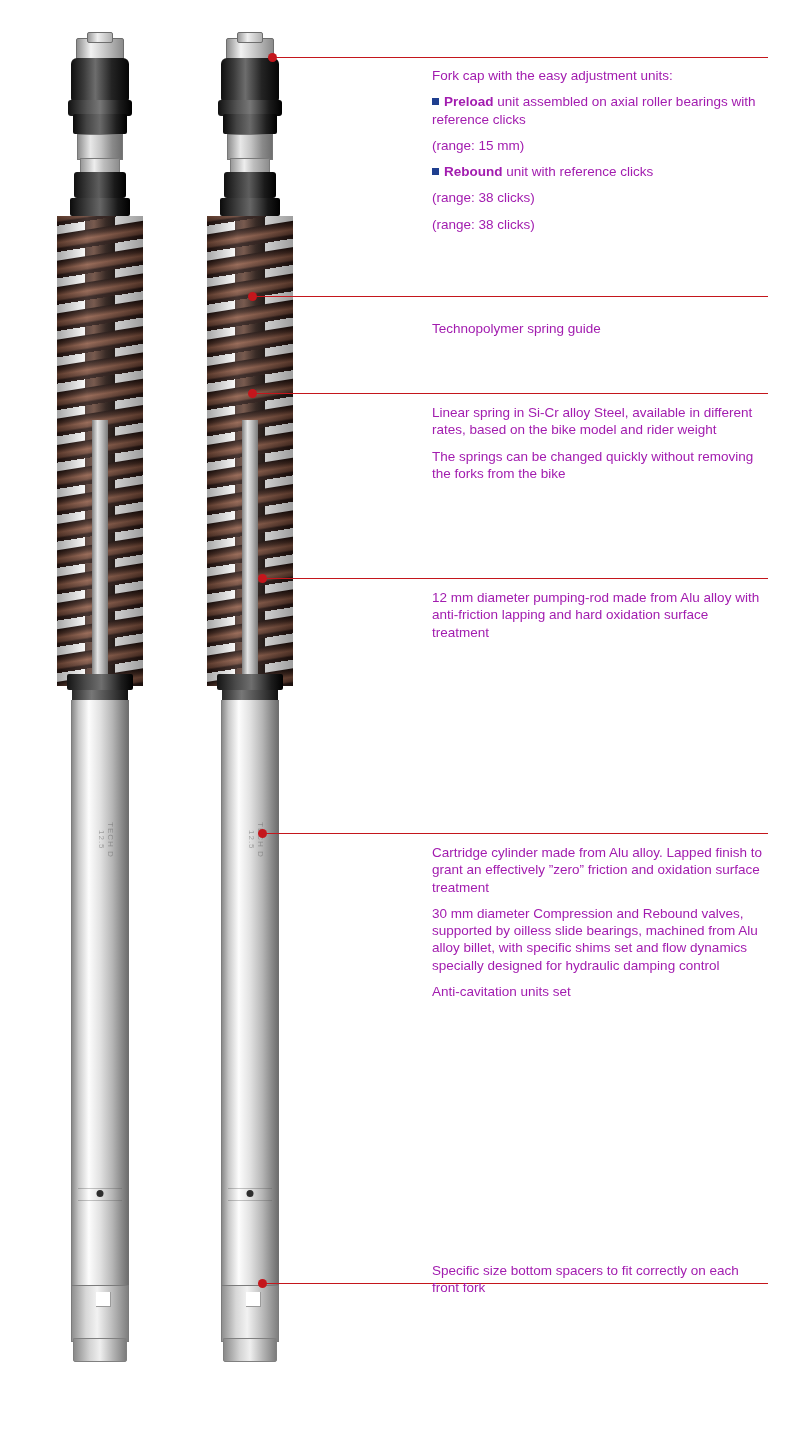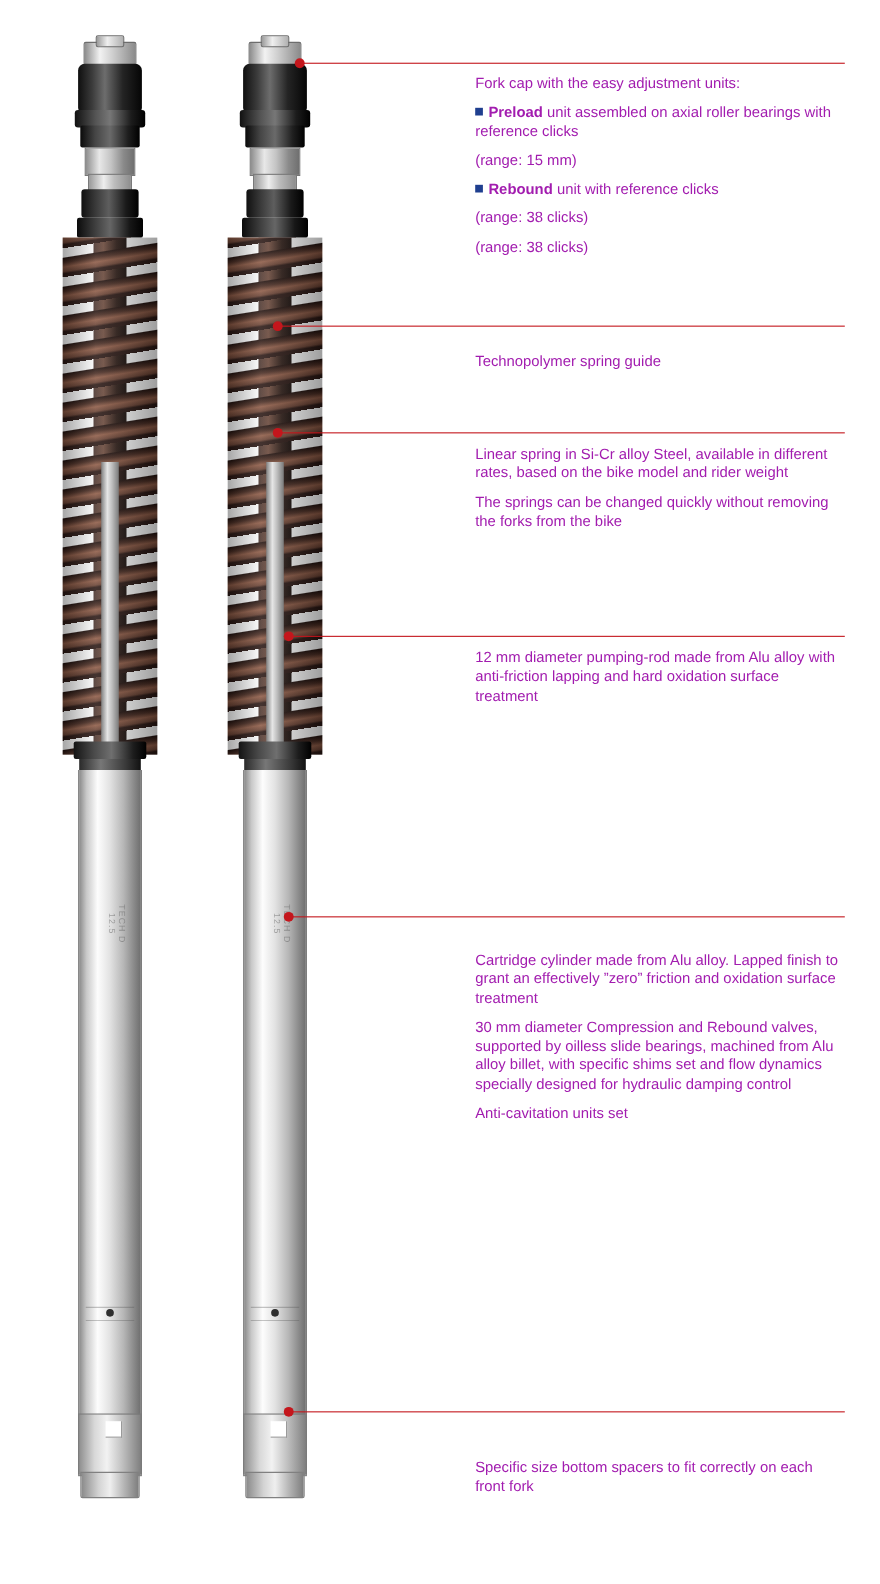--- a/index.html
+++ b/index.html
@@ -279,23 +279,23 @@
 
   <div class="callout" style="top:404px;">
     <p>Linear spring in Si-Cr alloy Steel, available in different rates, based on the bike model and rider weight</p>
     <p>The springs can be changed quickly without removing the forks from the bike</p>
   </div>
 
   <div class="callout" style="top:589px;">
     <p>12 mm diameter pumping-rod made from Alu alloy with anti-friction lapping and hard oxidation surface treatment</p>
   </div>
 
-  <div class="callout" style="top:864px;">
+  <div class="callout" style="top:844px;">
     <p>Cartridge cylinder made from Alu alloy. Lapped finish to grant an effectively ”zero” friction and oxidation surface treatment</p>
     <p>30 mm diameter Compression and Rebound valves, supported by oilless slide bearings, machined from Alu alloy billet, with specific shims set and flow dynamics specially designed for  hydraulic damping control</p>
     <p>Anti-cavitation units set</p>
   </div>
 
-  <div class="callout" style="top:1325px;">
+  <div class="callout" style="top:1262px;">
     <p>Specific size bottom spacers to fit correctly on each front fork</p>
   </div>
 
 </div>
 
 </body></html>

